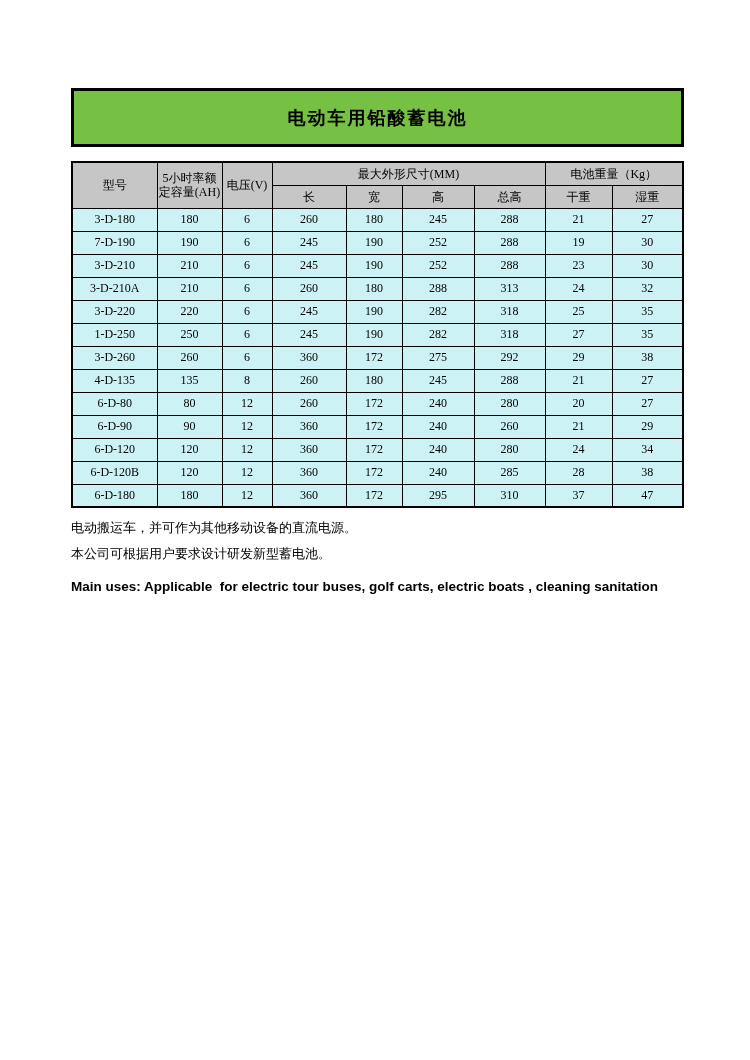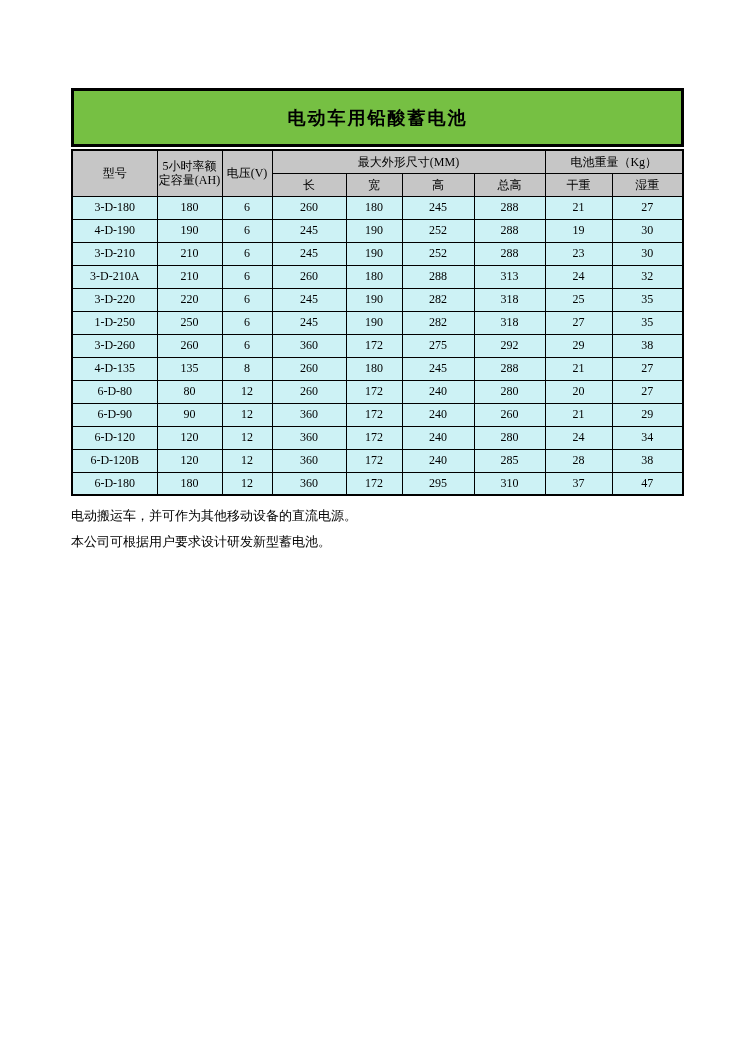--- a/index.html
+++ b/index.html
@@ -24,21 +24,21 @@
   .doc {
     position: absolute;
     left: 71px; top: 88px;
     width: 613px;
   }
   .banner {
     width: 613px; height: 59px;
     background: var(--banner-bg);
     border: 3px solid var(--border-color);
     display: flex; align-items: center; justify-content: center;
-    margin-bottom: 2px;
+    margin-bottom: 14px;
   }
   .banner-title {
     font-size: 18px;
     font-weight: bold;
     color: #000;
     letter-spacing: 2px;
   }
   table.spec {
     border-collapse: collapse;
     table-layout: fixed;
@@ -130,21 +130,21 @@
             <td>180</td>
             <td>6</td>
             <td>260</td>
             <td>180</td>
             <td>245</td>
             <td>288</td>
             <td>21</td>
             <td>27</td>
           </tr>
           <tr>
-            <td>4-D-190</td>
+            <td>7-D-190</td>
             <td>190</td>
             <td>6</td>
             <td>245</td>
             <td>190</td>
             <td>252</td>
             <td>288</td>
             <td>19</td>
             <td>30</td>
           </tr>
           <tr>
@@ -268,17 +268,18 @@
             <td>37</td>
             <td>47</td>
           </tr>
         </tbody>
     </table>
 
     <div class="notes">
       <div class="cn-line">电动搬运车，并可作为其他移动设备的直流电源。</div>
       <div class="cn-line">本公司可根据用户要求设计研发新型蓄电池。</div>
       <div class="en-block">
+        <div class="en-line">Main uses: Applicable  for electric tour buses, golf carts, electric boats , cleaning sanitation</div>
       </div>
     </div>
 
   </div>
 </div>
 
 </body></html>

